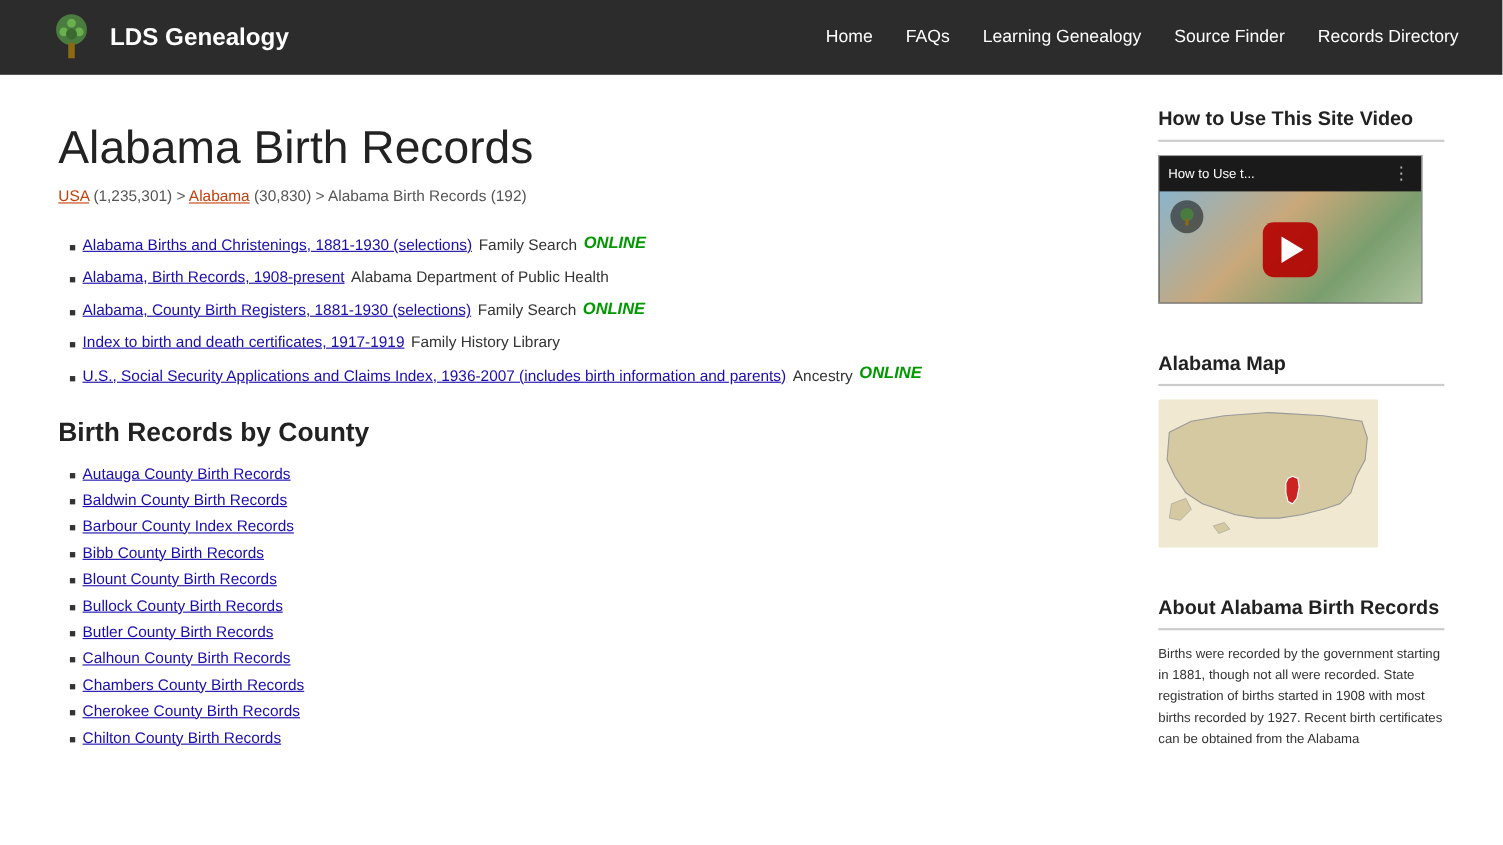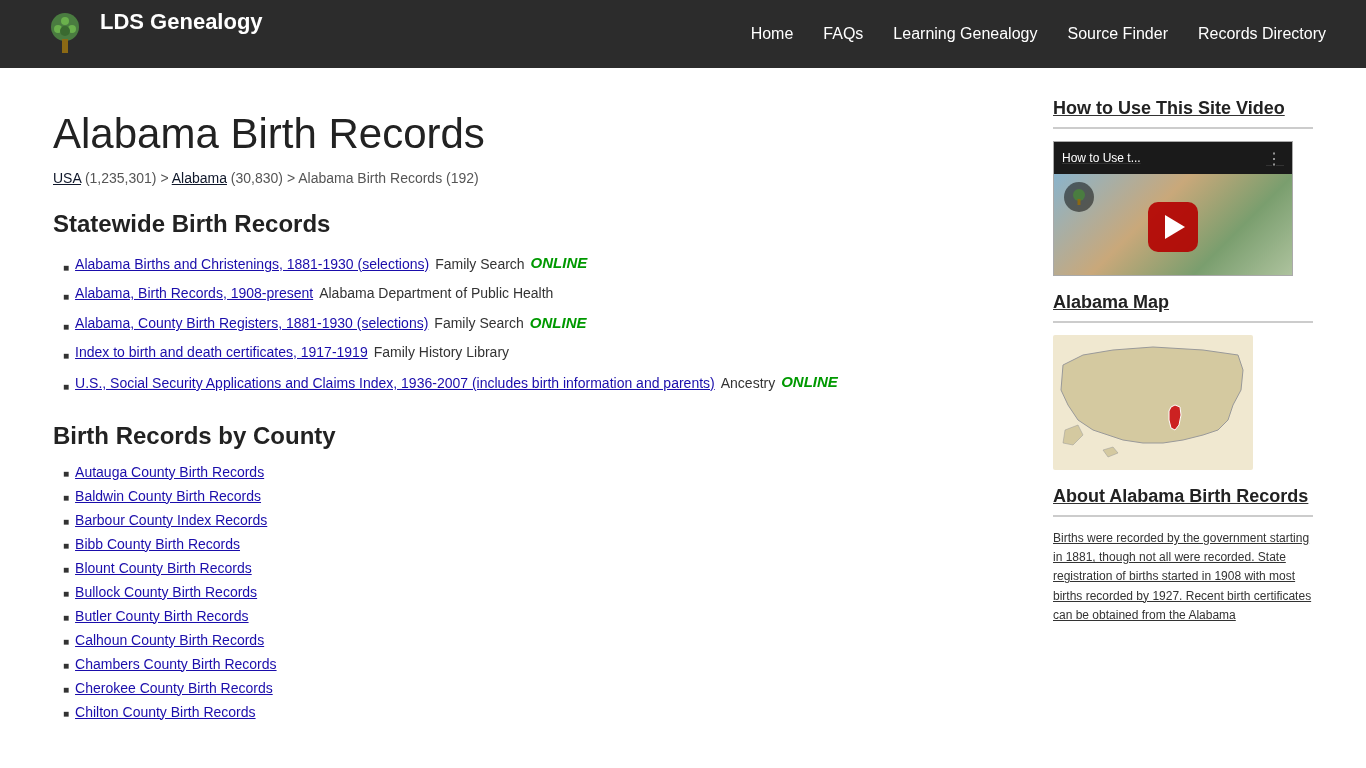--- a/index.html
+++ b/index.html
@@ -9,20 +9,21 @@
     header {
       background: #2c2c2c;
       padding: 0 40px;
       height: 68px;
       display: flex;
       align-items: center;
       justify-content: space-between;
     }
     .logo-area {
       display: flex;
+      align-items: center;
       gap: 10px;
       text-decoration: none;
     }
     .logo-icon {
       width: 50px;
       height: 50px;
     }
     .logo-text {
       color: #fff;
       font-size: 22px;
@@ -61,21 +62,21 @@
       color: #222;
       margin-bottom: 12px;
       margin-top: 12px;
     }
     .breadcrumb {
       font-size: 14px;
       margin-bottom: 24px;
       color: #555;
     }
     .breadcrumb a {
-      color: #0f172a;
+      color: #c2410c;
       text-decoration: underline;
     }
     .section-heading {
       font-size: 24px;
       font-weight: bold;
       color: #222;
       margin-bottom: 14px;
       margin-top: 10px;
     }
     .record-list {
@@ -129,22 +130,21 @@
       text-decoration: underline;
       cursor: pointer;
     }
 
     
     .sidebar {
       width: 260px;
       flex-shrink: 0;
     }
     .sidebar-section {
-      margin-bottom: 16px;
-      text-decoration: underline;
+      margin-bottom: 44px;
     }
     .sidebar-title {
       font-size: 18px;
       font-weight: bold;
       color: #222;
       margin-bottom: 8px;
     }
     .sidebar-divider {
       border: none;
       border-top: 2px solid #ccc;
@@ -266,21 +266,20 @@
     <div class="breadcrumb">
       <a href="#">USA</a>
       <span>(1,235,301)</span>
       <span> &gt; </span>
       <a href="#">Alabama</a>
       <span>(30,830)</span>
       <span> &gt; Alabama Birth Records </span>
       <span>(192)</span>
     </div>
 
-    <h2 class="section-heading">Statewide Birth Records</h2>
 
     <ul class="record-list">
       <li>
         <a href="#">Alabama Births and Christenings, 1881-1930 (selections)</a>
         <span>Family Search</span>
         <span class="online-badge">ONLINE</span>
       </li>
       <li>
         <a href="#">Alabama, Birth Records, 1908-present</a>
         <span>Alabama Department of Public Health</span>

